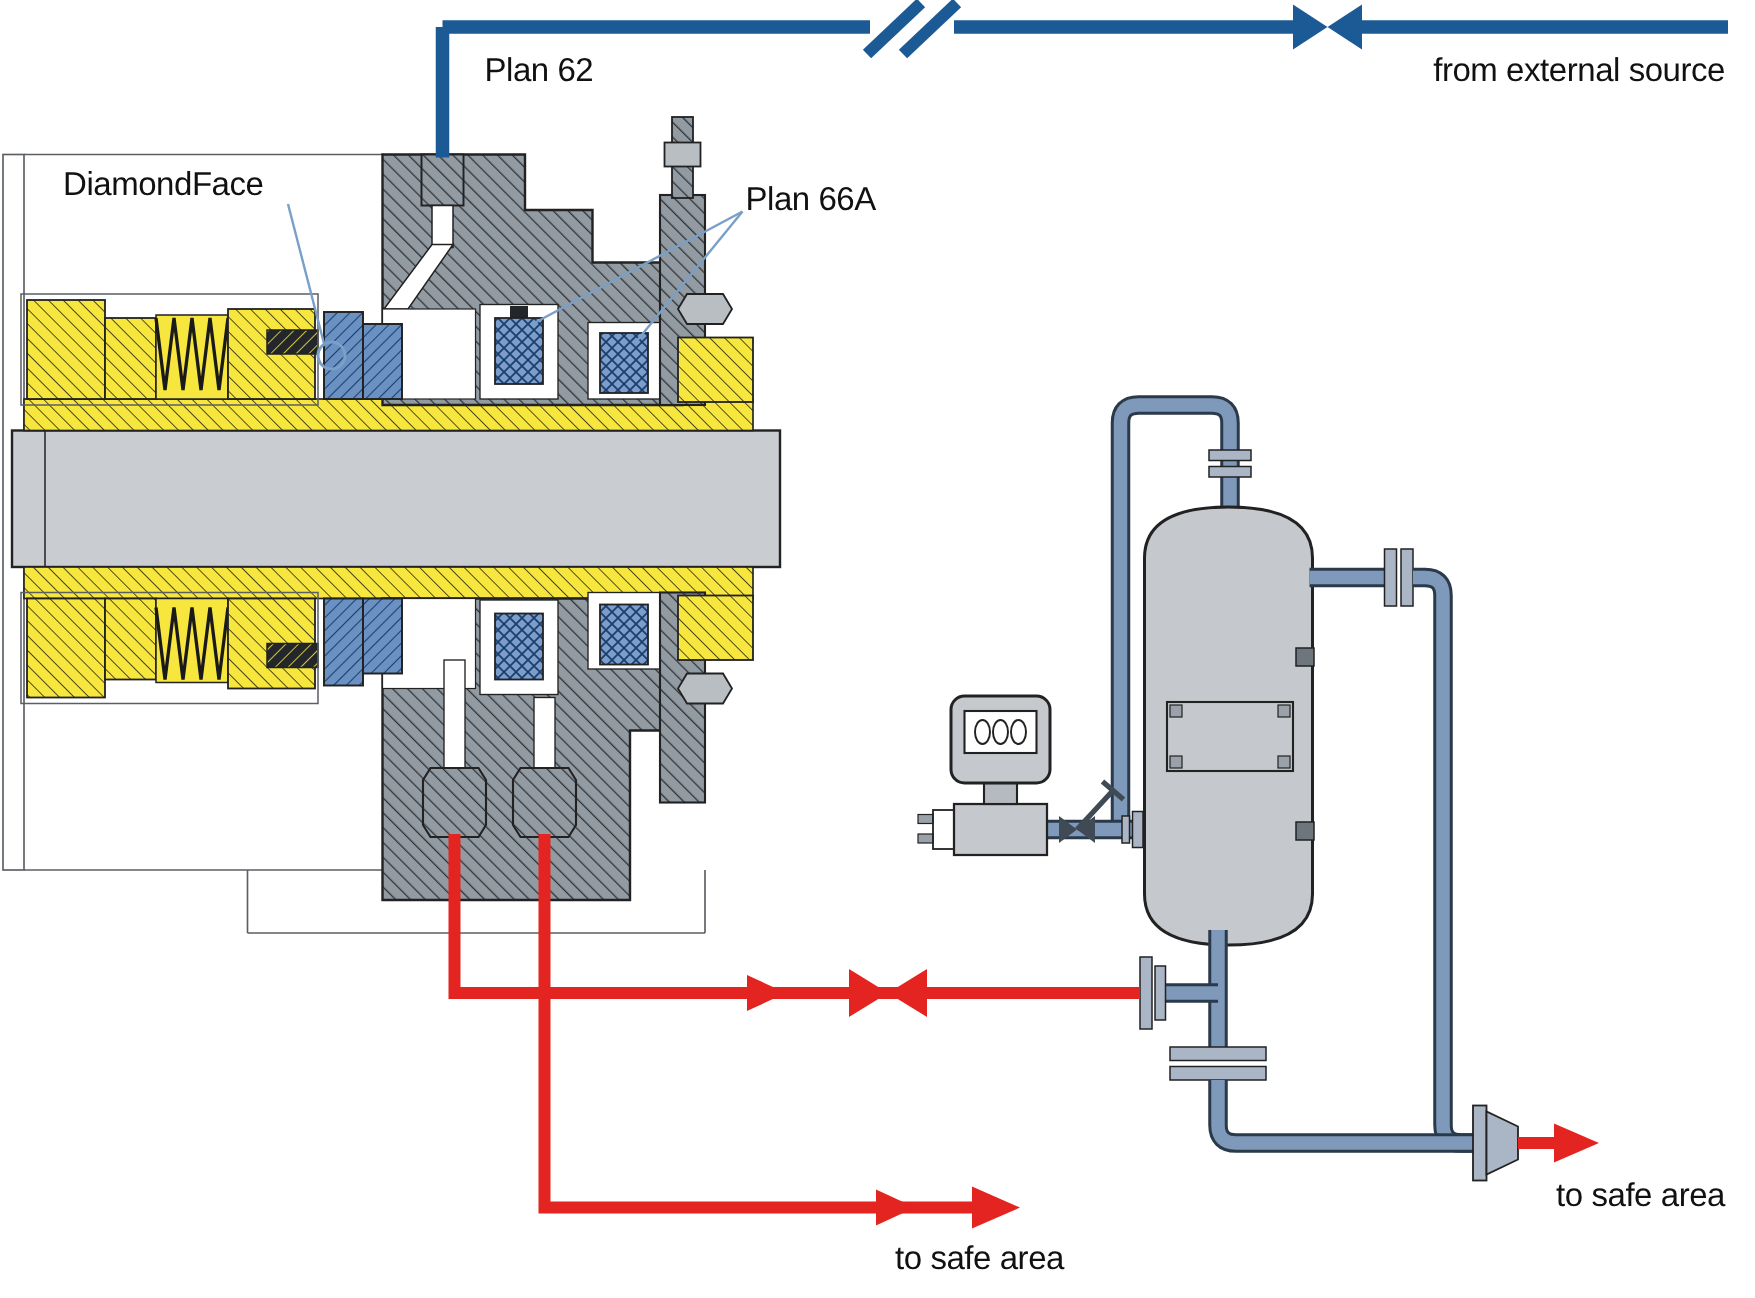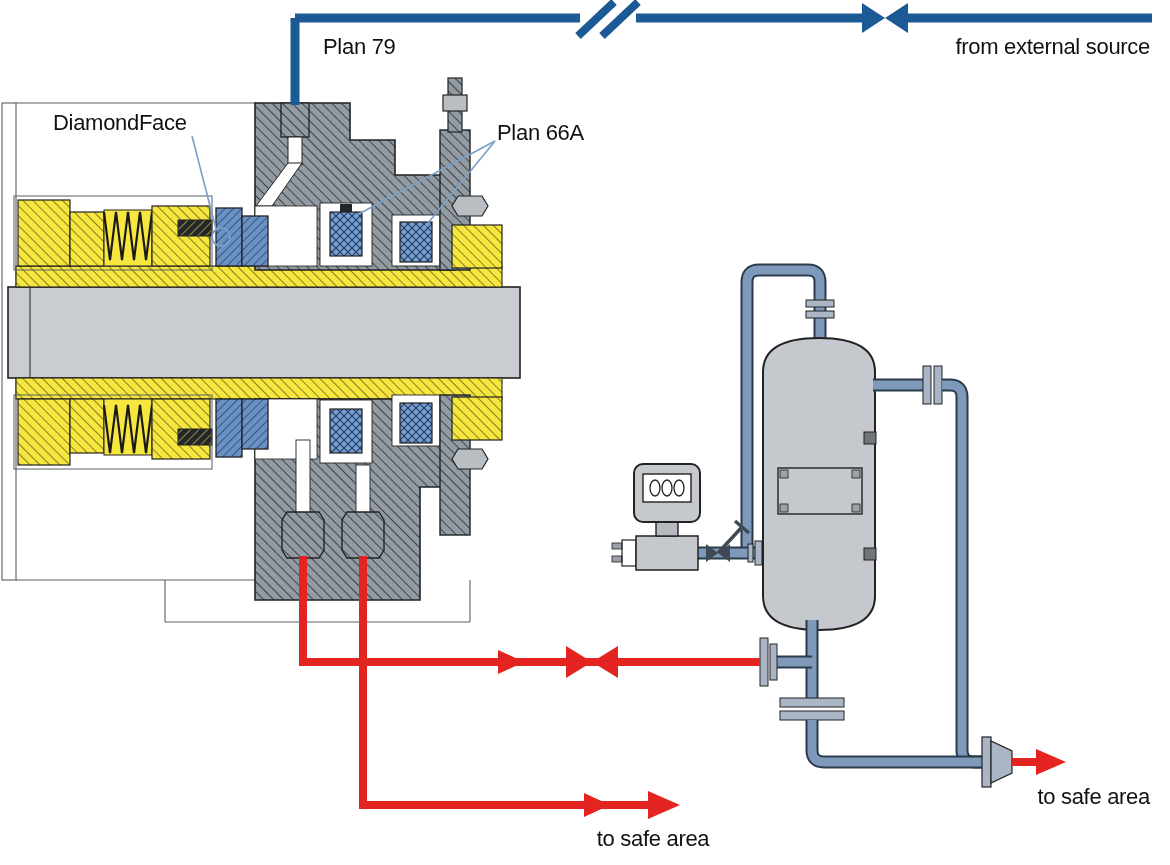--- a/index.html
+++ b/index.html
@@ -241,23 +241,23 @@
   </g>
 
   <g fill="none">
     <line x1="192" y1="136" x2="216" y2="229" style="stroke:var(--leader-blue,#7aa0c8)" stroke-width="1.6"></line>
     <circle cx="221" cy="237" r="9" style="stroke:var(--leader-blue,#7aa0c8)" stroke-width="2"></circle>
     <line x1="495" y1="141" x2="355" y2="216" style="stroke:var(--leader-blue,#7aa0c8)" stroke-width="1.6"></line>
     <line x1="495" y1="141" x2="424" y2="228" style="stroke:var(--leader-blue,#7aa0c8)" stroke-width="1.6"></line>
   </g>
 </svg>
 
-<div class="lbl" style="left:323px;top:36px;">Plan 79</div>
+<div class="lbl" style="left:323px;top:36px;">Plan 62</div>
 <div class="lbl right" style="right:20px;top:36px;">from external source</div>
-<div class="lbl" style="left:53px;top:112px;">DiamondFace</div>
+<div class="lbl" style="left:42px;top:112px;">DiamondFace</div>
 
 <div class="lbl two-line" style="left:497px;top:114px;">
   <div>Plan 66A</div>
 </div>
 
 
 <div class="lbl center" style="left:578px;top:828px;width:150px;">to safe area</div>
 <div class="lbl right" style="left:1020px;top:786px;width:130px;">to safe area</div>
 
 </div>

